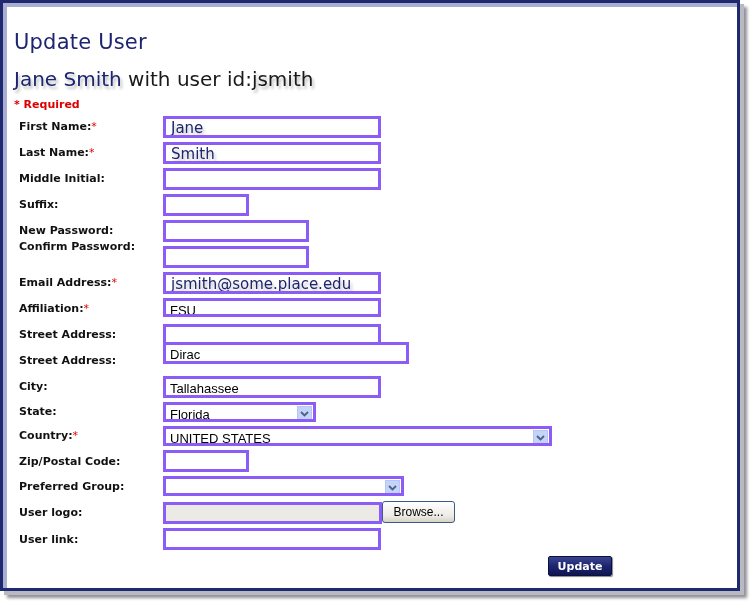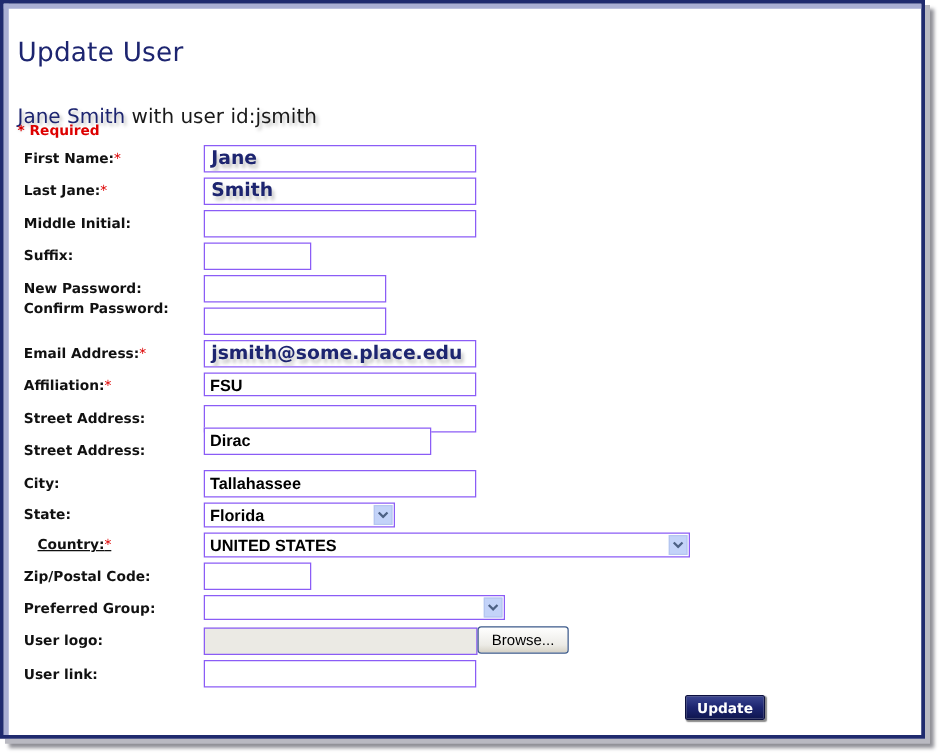--- a/index.html
+++ b/index.html
@@ -16,36 +16,36 @@
     content:""; position:absolute; left:0; top:0; right:0; height:4px; background:#a9aed3;
   }
   .frame::after {
     content:""; position:absolute; left:0; top:0; bottom:0; width:4px; background:#a9aed3;
   }
   .title {
     position:absolute; left:14px; top:30px; font-size:21px; color:#1d2570;
     font-family:"DejaVu Sans", sans-serif; letter-spacing:0.2px;
   }
   .subtitle {
-    position:absolute; left:14px; top:67px; font-size:16px; color:#1a1a1a;margin-top:16px;
+    position:absolute; left:14px; top:67px; font-size:20px; color:#1a1a1a;
   }
   .subtitle .uname { color:#1d2570; text-shadow:2px 3px 3px #bdbdbd; }
   .subtitle .uid { text-shadow:2px 3px 3px #bdbdbd; }
   .required-note {
     position:absolute; left:14px; top:98px; font-size:11px; font-weight:bold; color:#dd0000;
   }
   .label {
     position:absolute; left:3px; font-size:11px; font-weight:bold; color:#111;
     white-space:nowrap; line-height:22px;
   }
   .label .star { color:#dd0000; font-weight:normal; }
   .input {
-    position:absolute; height:20px; border:1px solid #8b5cf6; background:#fff;
+    position:absolute; height:20px; border:3px solid #8b5cf6; background:#fff;
     box-sizing:border-box; font-family:"Liberation Sans", sans-serif; font-size:13px;
-    color:#000; padding:2px 4px; line-height:15px; white-space:nowrap; overflow:hidden;font-weight:bold;
+    color:#000; padding:2px 4px; line-height:15px; white-space:nowrap; overflow:hidden;
   }
   .input.big {
     font-family:"DejaVu Sans", sans-serif; font-size:15px; color:#1d2570;
     padding:0 5px; line-height:19px; text-shadow:2px 3px 3px #c4c4c4;
   }
   .input.disabled { background:#ebeae4; }
   .select-arrow {
     position:absolute; right:1px; top:1px; width:15px; height:16px; background:#c3d3f9;
     border:1px solid #b5c6f0; box-sizing:border-box; display:flex; align-items:center; justify-content:center;
   }
@@ -74,21 +74,21 @@
 <div class="subtitle">
   <span class="uname">Jane Smith</span>
   <span>with user id:</span><span class="uid">jsmith</span>
 </div>
 
 <div class="required-note">* Required</div>
 
 <div class="label" style="top:116px;left:19px;"><span>First Name:</span><span class="star">*</span></div>
 <div class="input big" style="left:163px;top:116px;width:218px;height:22px;">Jane</div>
 
-<div class="label" style="top:142px;left:19px;"><span>Last Jane:</span><span class="star">*</span></div>
+<div class="label" style="top:142px;left:19px;"><span>Last Name:</span><span class="star">*</span></div>
 <div class="input big" style="left:163px;top:142px;width:218px;height:22px;">Smith</div>
 
 <div class="label" style="top:168px;left:19px;">Middle Initial:</div>
 <div class="input" style="left:163px;top:168px;width:218px;height:22px;"></div>
 
 <div class="label" style="top:194px;left:19px;">Suffix:</div>
 <div class="input" style="left:163px;top:194px;width:86px;height:22px;"></div>
 
 <div class="label" style="top:220px;left:19px;">New Password:</div>
 <div class="input" style="left:163px;top:220px;width:146px;height:22px;"></div>
@@ -99,36 +99,36 @@
 <div class="label" style="top:272px;left:19px;"><span>Email Address:</span><span class="star">*</span></div>
 <div class="input big" style="left:163px;top:272px;width:218px;height:22px;">jsmith@some.place.edu</div>
 
 <div class="label" style="top:298px;left:19px;"><span>Affiliation:</span><span class="star">*</span></div>
 <div class="input" style="left:163px;top:298px;width:218px;height:19px;">FSU</div>
 
 <div class="label" style="top:324px;left:19px;">Street Address:</div>
 <div class="input" style="left:163px;top:324px;width:218px;height:22px;"></div>
 
 <div class="label" style="top:350px;left:19px;">Street Address:</div>
-<div class="input" style="left:163px;top:342px;width:182px;height:22px;">Dirac</div>
+<div class="input" style="left:163px;top:342px;width:246px;height:22px;">Dirac</div>
 
 <div class="label" style="top:376px;left:19px;">City:</div>
 <div class="input" style="left:163px;top:376px;width:218px;height:22px;">Tallahassee</div>
 
 <div class="label" style="top:401px;left:19px;">State:</div>
 <div class="input" style="left:163px;top:402px;width:153px;height:20px;">
   <span>Florida</span>
   <span class="select-arrow">
     <svg width="9" height="6" viewBox="0 0 9 6">
         <path d="M1 1 L4.5 4.5 L8 1" stroke="#4d6185" stroke-width="1.8" fill="none"></path>
       </svg>
   </span>
 </div>
 
-<div class="label" style="top:425px;left:30px;text-decoration:underline;"><span>Country:</span><span class="star">*</span></div>
+<div class="label" style="top:425px;left:19px;"><span>Country:</span><span class="star">*</span></div>
 <div class="input" style="left:163px;top:426px;width:389px;height:20px;">
   <span>UNITED STATES</span>
   <span class="select-arrow">
     <svg width="9" height="6" viewBox="0 0 9 6">
         <path d="M1 1 L4.5 4.5 L8 1" stroke="#4d6185" stroke-width="1.8" fill="none"></path>
       </svg>
   </span>
 </div>
 
 <div class="label" style="top:451px;left:19px;">Zip/Postal Code:</div>

